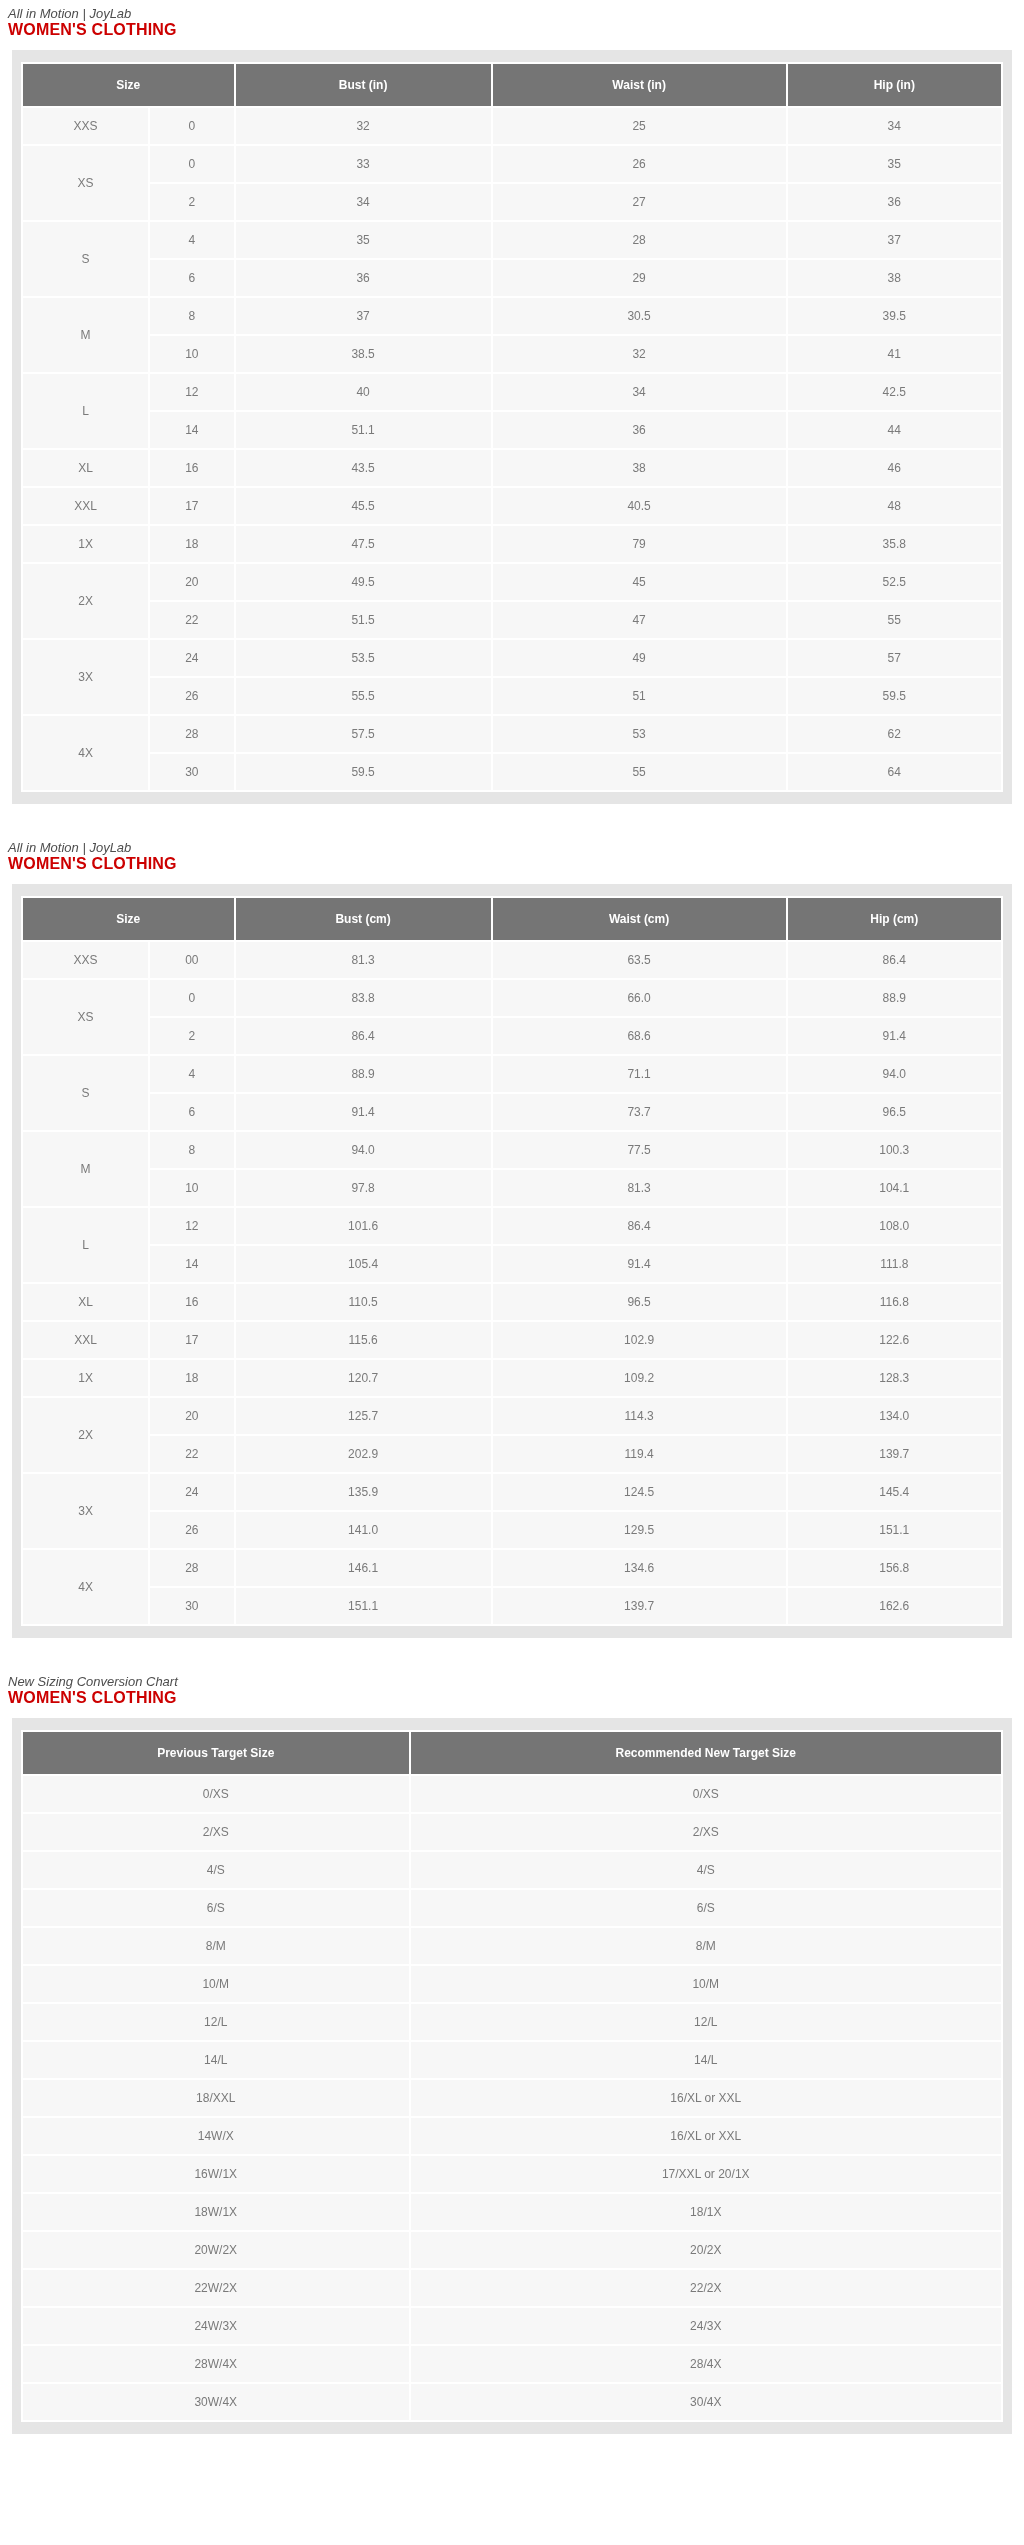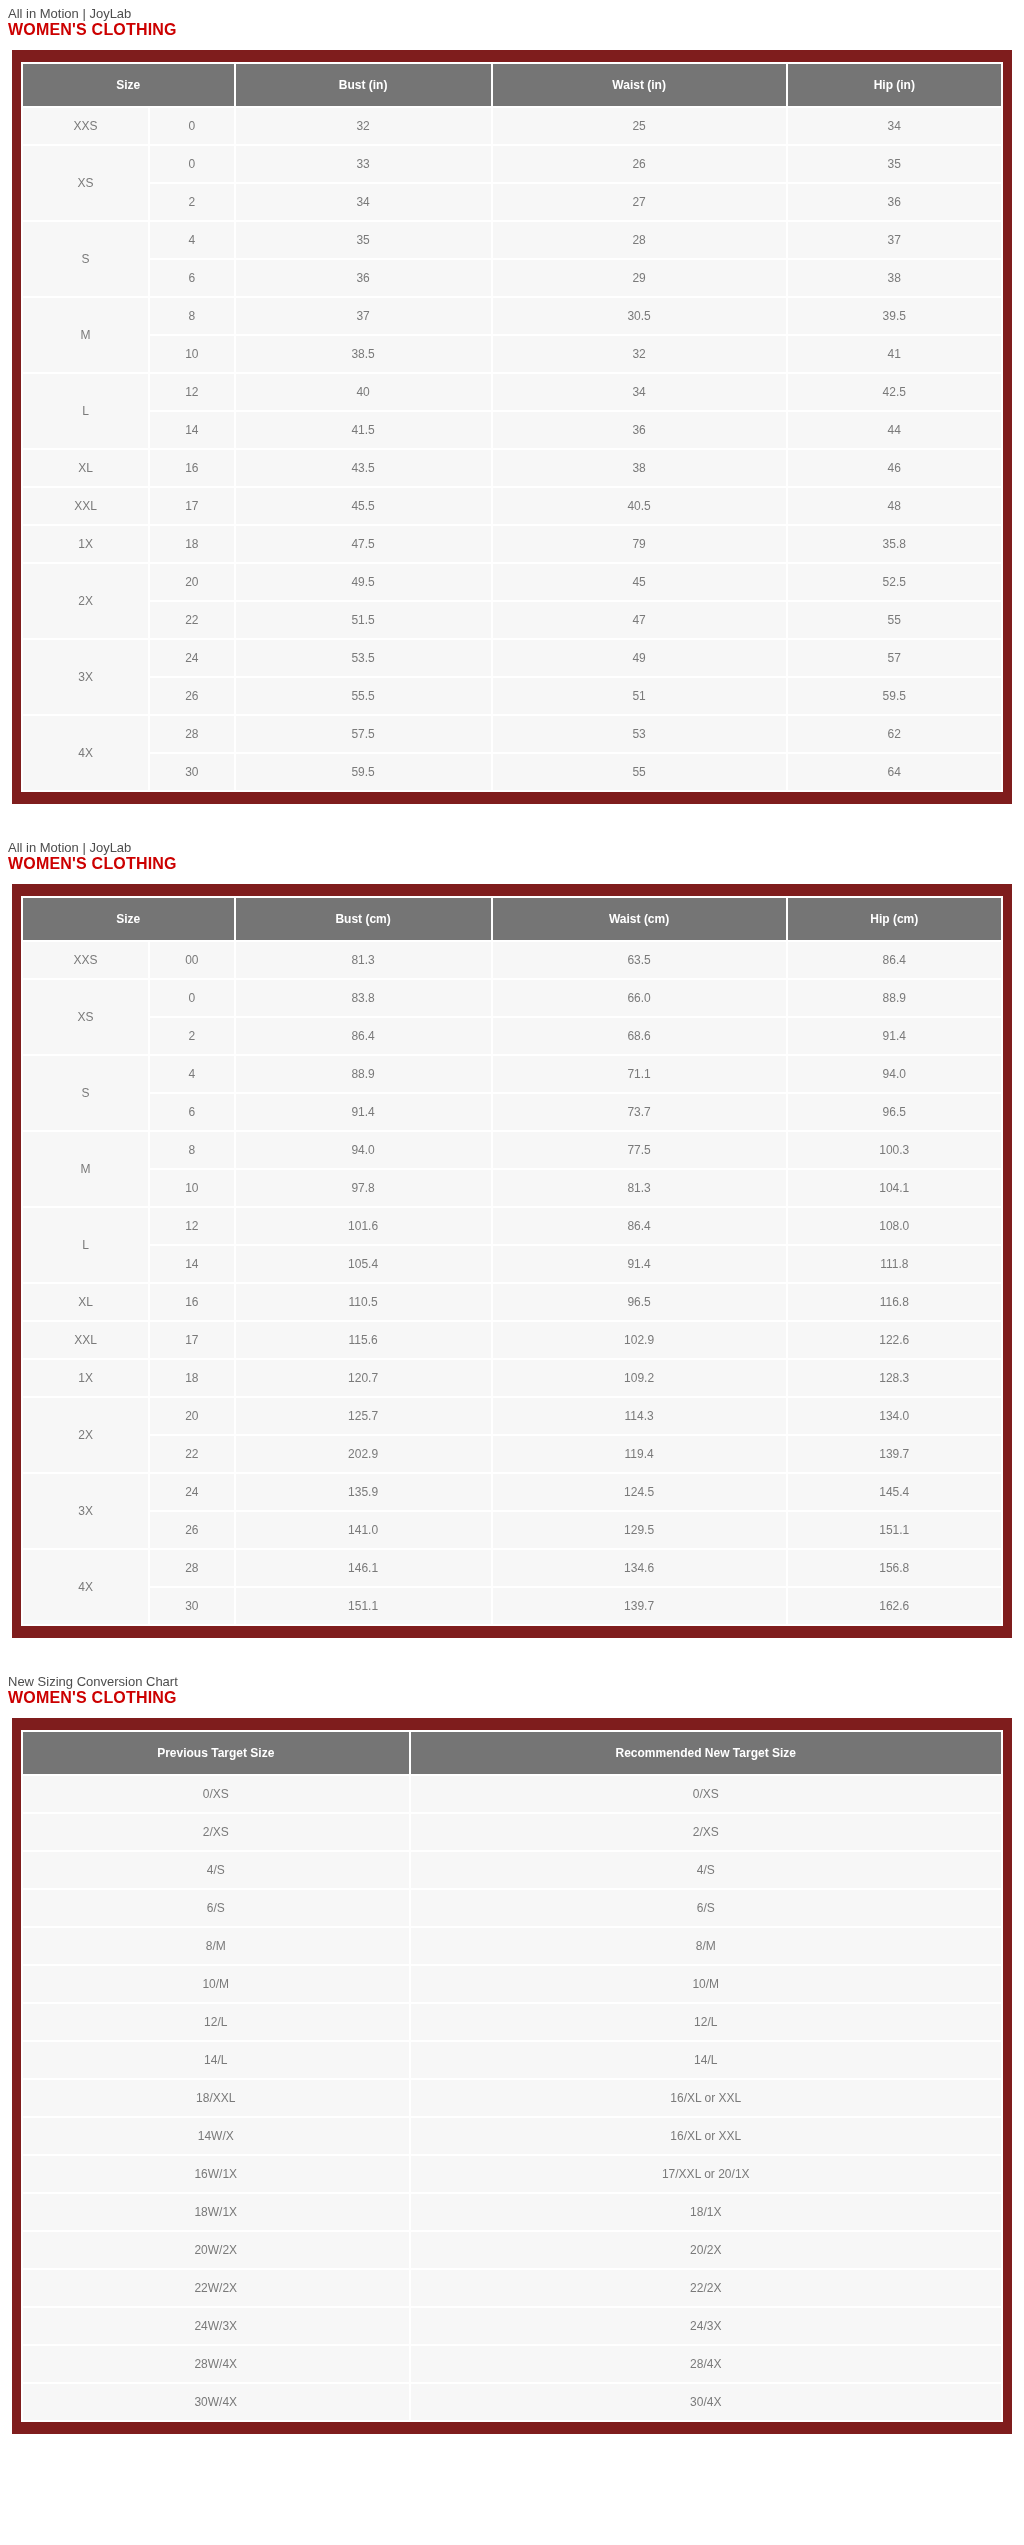--- a/index.html
+++ b/index.html
@@ -9,31 +9,32 @@
     width: 1024px;
     font-family: "Liberation Sans", sans-serif;
   }
   .section { margin-top: 36px; }
   .section:first-of-type { margin-top: 0; }
   .section-title { margin: 6px 0 12px 8px; }
   .brand-line {
     color: #4d4d4d;
     font-size: 13px;
     line-height: 16px;
+    font-style: italic;
   }
   .category-line {
     color: #cc0000;
     font-size: 16px;
     font-weight: bold;
     line-height: 16px;
     letter-spacing: 0.2px;
   }
   .table-container {
     margin: 0 12px;
-    background: #7f1d1d;
+    background: #e5e5e5;
     padding: 12px 9px;
   }
   table {
     width: 100%;
     border-collapse: separate;
     border-spacing: 2px;
     background: #ffffff;
     table-layout: fixed;
   }
   th {
@@ -130,21 +131,21 @@
           </tr>
           <tr>
             <td rowspan="2">L</td>
             <td>12</td>
             <td>40</td>
             <td>34</td>
             <td>42.5</td>
           </tr>
           <tr>
             <td>14</td>
-            <td>41.5</td>
+            <td>51.1</td>
             <td>36</td>
             <td>44</td>
           </tr>
           <tr>
             <td rowspan="1">XL</td>
             <td>16</td>
             <td>43.5</td>
             <td>38</td>
             <td>46</td>
           </tr>

